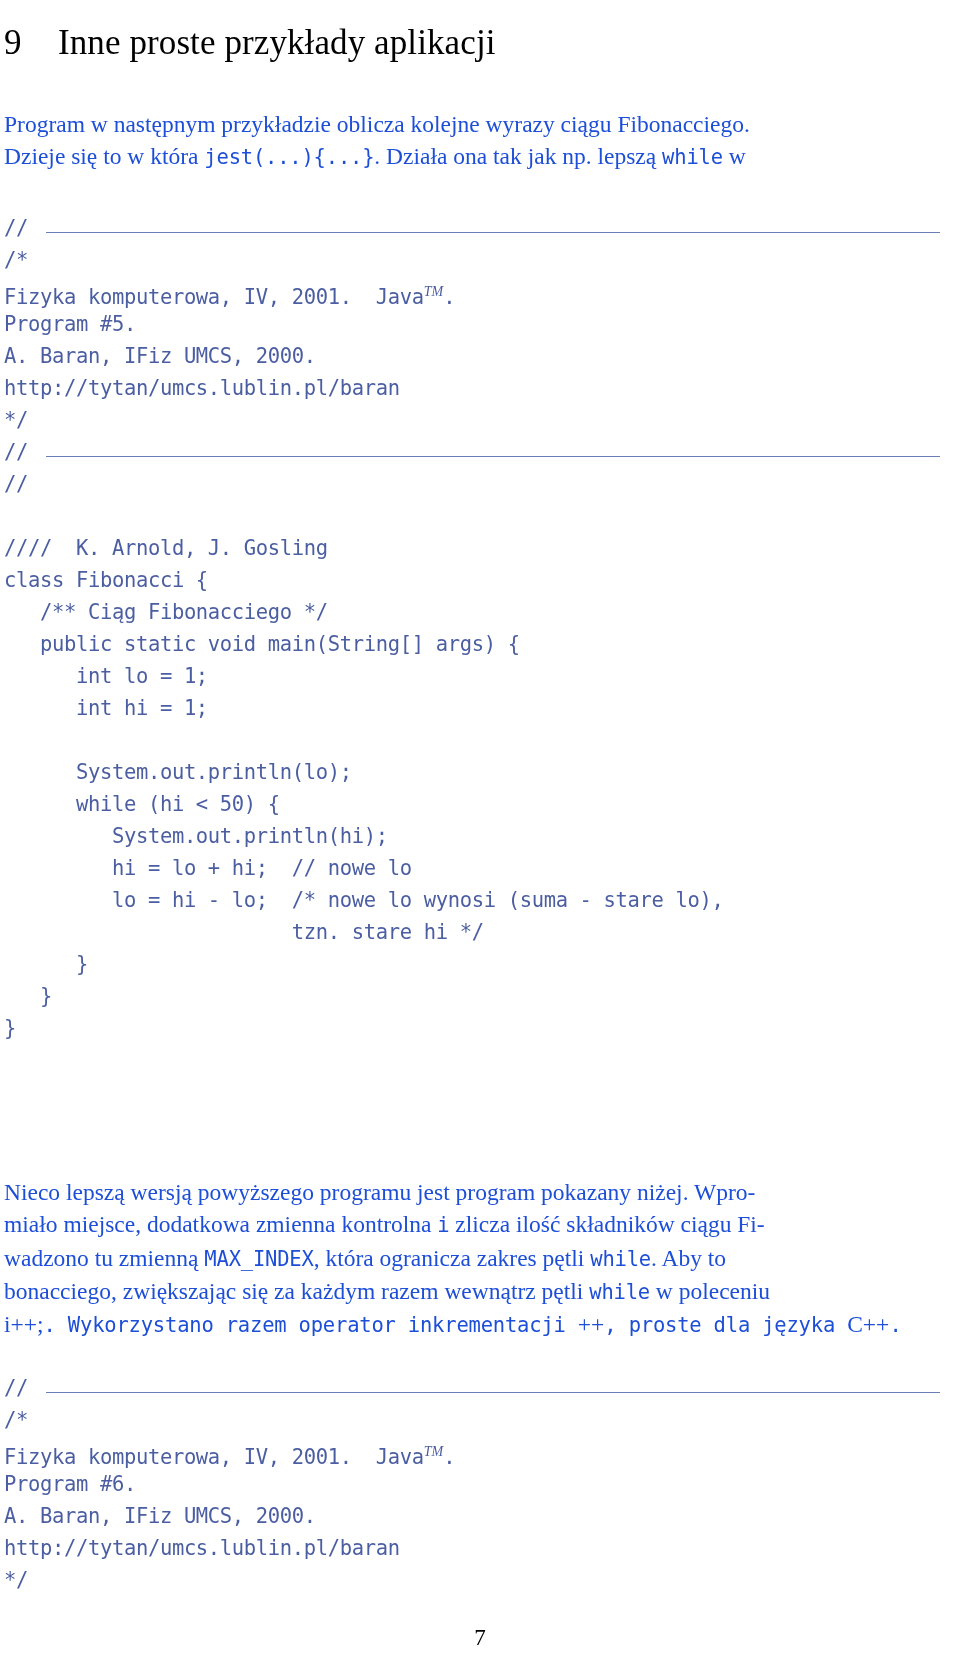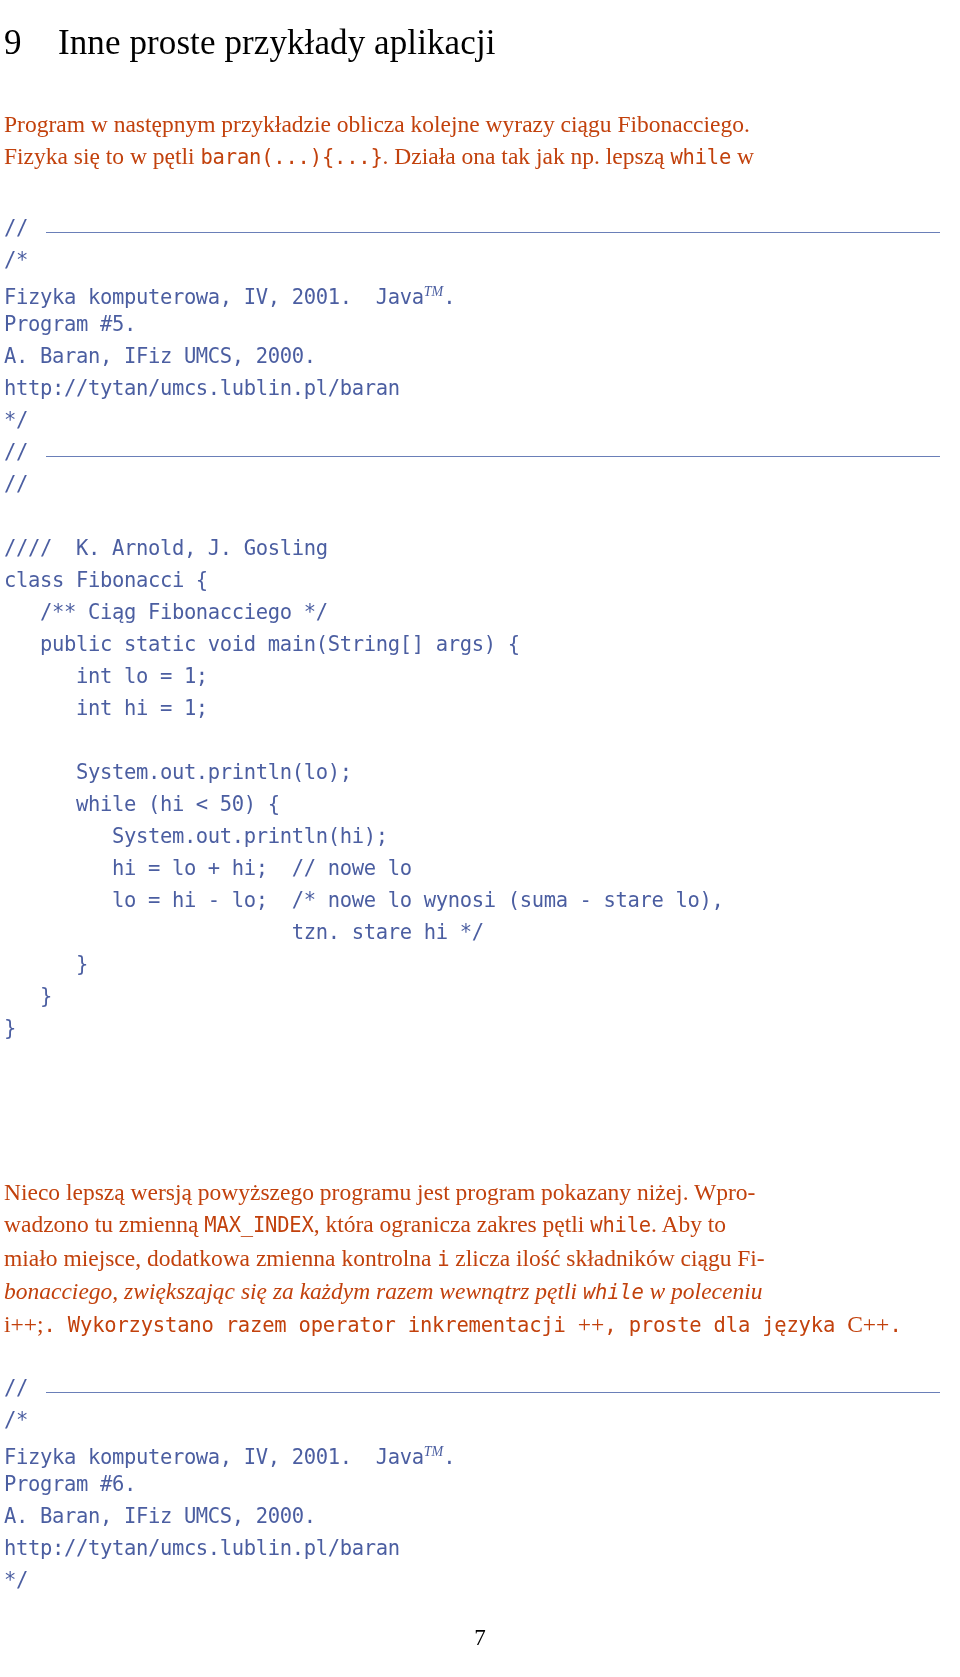--- a/index.html
+++ b/index.html
@@ -39,21 +39,21 @@
   }
 
   
   .para {
     position: absolute;
     left: 4px;
     width: 884px;
     font-size: 23.5px;
     line-height: 32.3px;
     text-align: justify;
-    color: #c2410c;
+    color: #1d4ed8;
   }
   .para .line {
     display: block;
     white-space: nowrap;
   }
 
   code, .tt {
     font-family: "DejaVu Sans Mono", "Liberation Mono", monospace;
     font-size: 20.5px;
     letter-spacing: -0.2px;
@@ -116,30 +116,30 @@
 <body>
 
 <div class="page">
 
   <h1 class="section-head">
     <span class="secnum">9</span><span>Inne proste przykłady aplikacji</span>
   </h1>
 
   <div class="para" id="para1" style="top:108px;">
       <span class="line" style="display: block; white-space: nowrap;"><span>Program w następnym przykładzie oblicza kolejne wyrazy ciągu Fibonacciego.</span></span>
-      <span class="line" style="display: block; white-space: nowrap;"><span>Fizyka się to w pętli </span><span class="tt">baran(...){...}</span><span>. Działa ona tak jak np. lepszą </span><span class="tt">while</span><span> w</span></span>
+      <span class="line" style="display: block; white-space: nowrap;"><span>Dzieje się to w która </span><span class="tt">jest(...){...}</span><span>. Działa ona tak jak np. lepszą </span><span class="tt">while</span><span> w</span></span>
     </div>
 
   <div class="code" id="code1" style="top:212px;"><span class="cl rule-line"><span>//</span><span class="hr"></span></span><span class="cl"><span>/*</span></span><span class="cl"><span>Fizyka komputerowa, IV, 2001.  Java</span><span class="sup-tm">TM</span><span>.</span></span><span class="cl"><span>Program #5.</span></span><span class="cl"><span>A. Baran, IFiz UMCS, 2000.</span></span><span class="cl"><span>http://tytan/umcs.lublin.pl/baran</span></span><span class="cl"><span>*/</span></span><span class="cl rule-line"><span>//</span><span class="hr"></span></span><span class="cl"><span>//</span></span><span class="cl blank"><span> </span></span><span class="cl"><span>////  K. Arnold, J. Gosling</span></span><span class="cl"><span>class Fibonacci {</span></span><span class="cl"><span>   /** Ciąg Fibonacciego */</span></span><span class="cl"><span>   public static void main(String[] args) {</span></span><span class="cl"><span>      int lo = 1;</span></span><span class="cl"><span>      int hi = 1;</span></span><span class="cl blank"><span> </span></span><span class="cl"><span>      System.out.println(lo);</span></span><span class="cl"><span>      while (hi &lt; 50) {</span></span><span class="cl"><span>         System.out.println(hi);</span></span><span class="cl"><span>         hi = lo + hi;  // nowe lo</span></span><span class="cl"><span>         lo = hi - lo;  /* nowe lo wynosi (suma - stare lo),</span></span><span class="cl"><span>                        tzn. stare hi */</span></span><span class="cl"><span>      }</span></span><span class="cl"><span>   }</span></span><span class="cl"><span>}</span></span></div>
 
   <div class="para" id="para2" style="top:1160px;">
       <span class="line" style="display: block; white-space: nowrap; margin-top: 16px;"><span>      Nieco lepszą wersją powyższego programu jest program pokazany niżej. Wpro-</span></span>
+      <span class="line" style="display: block; white-space: nowrap;"><span>miało miejsce, dodatkowa zmienna kontrolna </span><span class="tt">i</span><span> zlicza ilość składników ciągu Fi-</span></span>
       <span class="line" style="display: block; white-space: nowrap;"><span>wadzono tu zmienną </span><span class="tt">MAX_INDEX</span><span>, która ogranicza zakres pętli </span><span class="tt">while</span><span>. Aby to</span></span>
-      <span class="line" style="display: block; white-space: nowrap;"><span>miało miejsce, dodatkowa zmienna kontrolna </span><span class="tt">i</span><span> zlicza ilość składników ciągu Fi-</span></span>
-      <span class="line" style="display: block; white-space: nowrap; font-style: italic;"><span>bonacciego, zwiększając się za każdym razem wewnątrz pętli </span><span class="tt">while</span><span> w poleceniu</span></span>
+      <span class="line" style="display: block; white-space: nowrap;"><span>bonacciego, zwiększając się za każdym razem wewnątrz pętli </span><span class="tt">while</span><span> w poleceniu</span></span>
       <span class="line"><span>i++;</span><span class="tt">. Wykorzystano razem operator inkrementacji </span><span>++</span><span class="tt">, proste dla języka </span><span>C++</span><span class="tt">.</span></span>
     </div>
 
   <div class="code" id="code2" style="top:1372px;"><span class="cl rule-line"><span>//</span><span class="hr"></span></span><span class="cl"><span>/*</span></span><span class="cl"><span>Fizyka komputerowa, IV, 2001.  Java</span><span class="sup-tm">TM</span><span>.</span></span><span class="cl"><span>Program #6.</span></span><span class="cl"><span>A. Baran, IFiz UMCS, 2000.</span></span><span class="cl"><span>http://tytan/umcs.lublin.pl/baran</span></span><span class="cl"><span>*/</span></span></div>
 
   <div class="folio">7</div>
 
 </div>
 
 </body></html>

